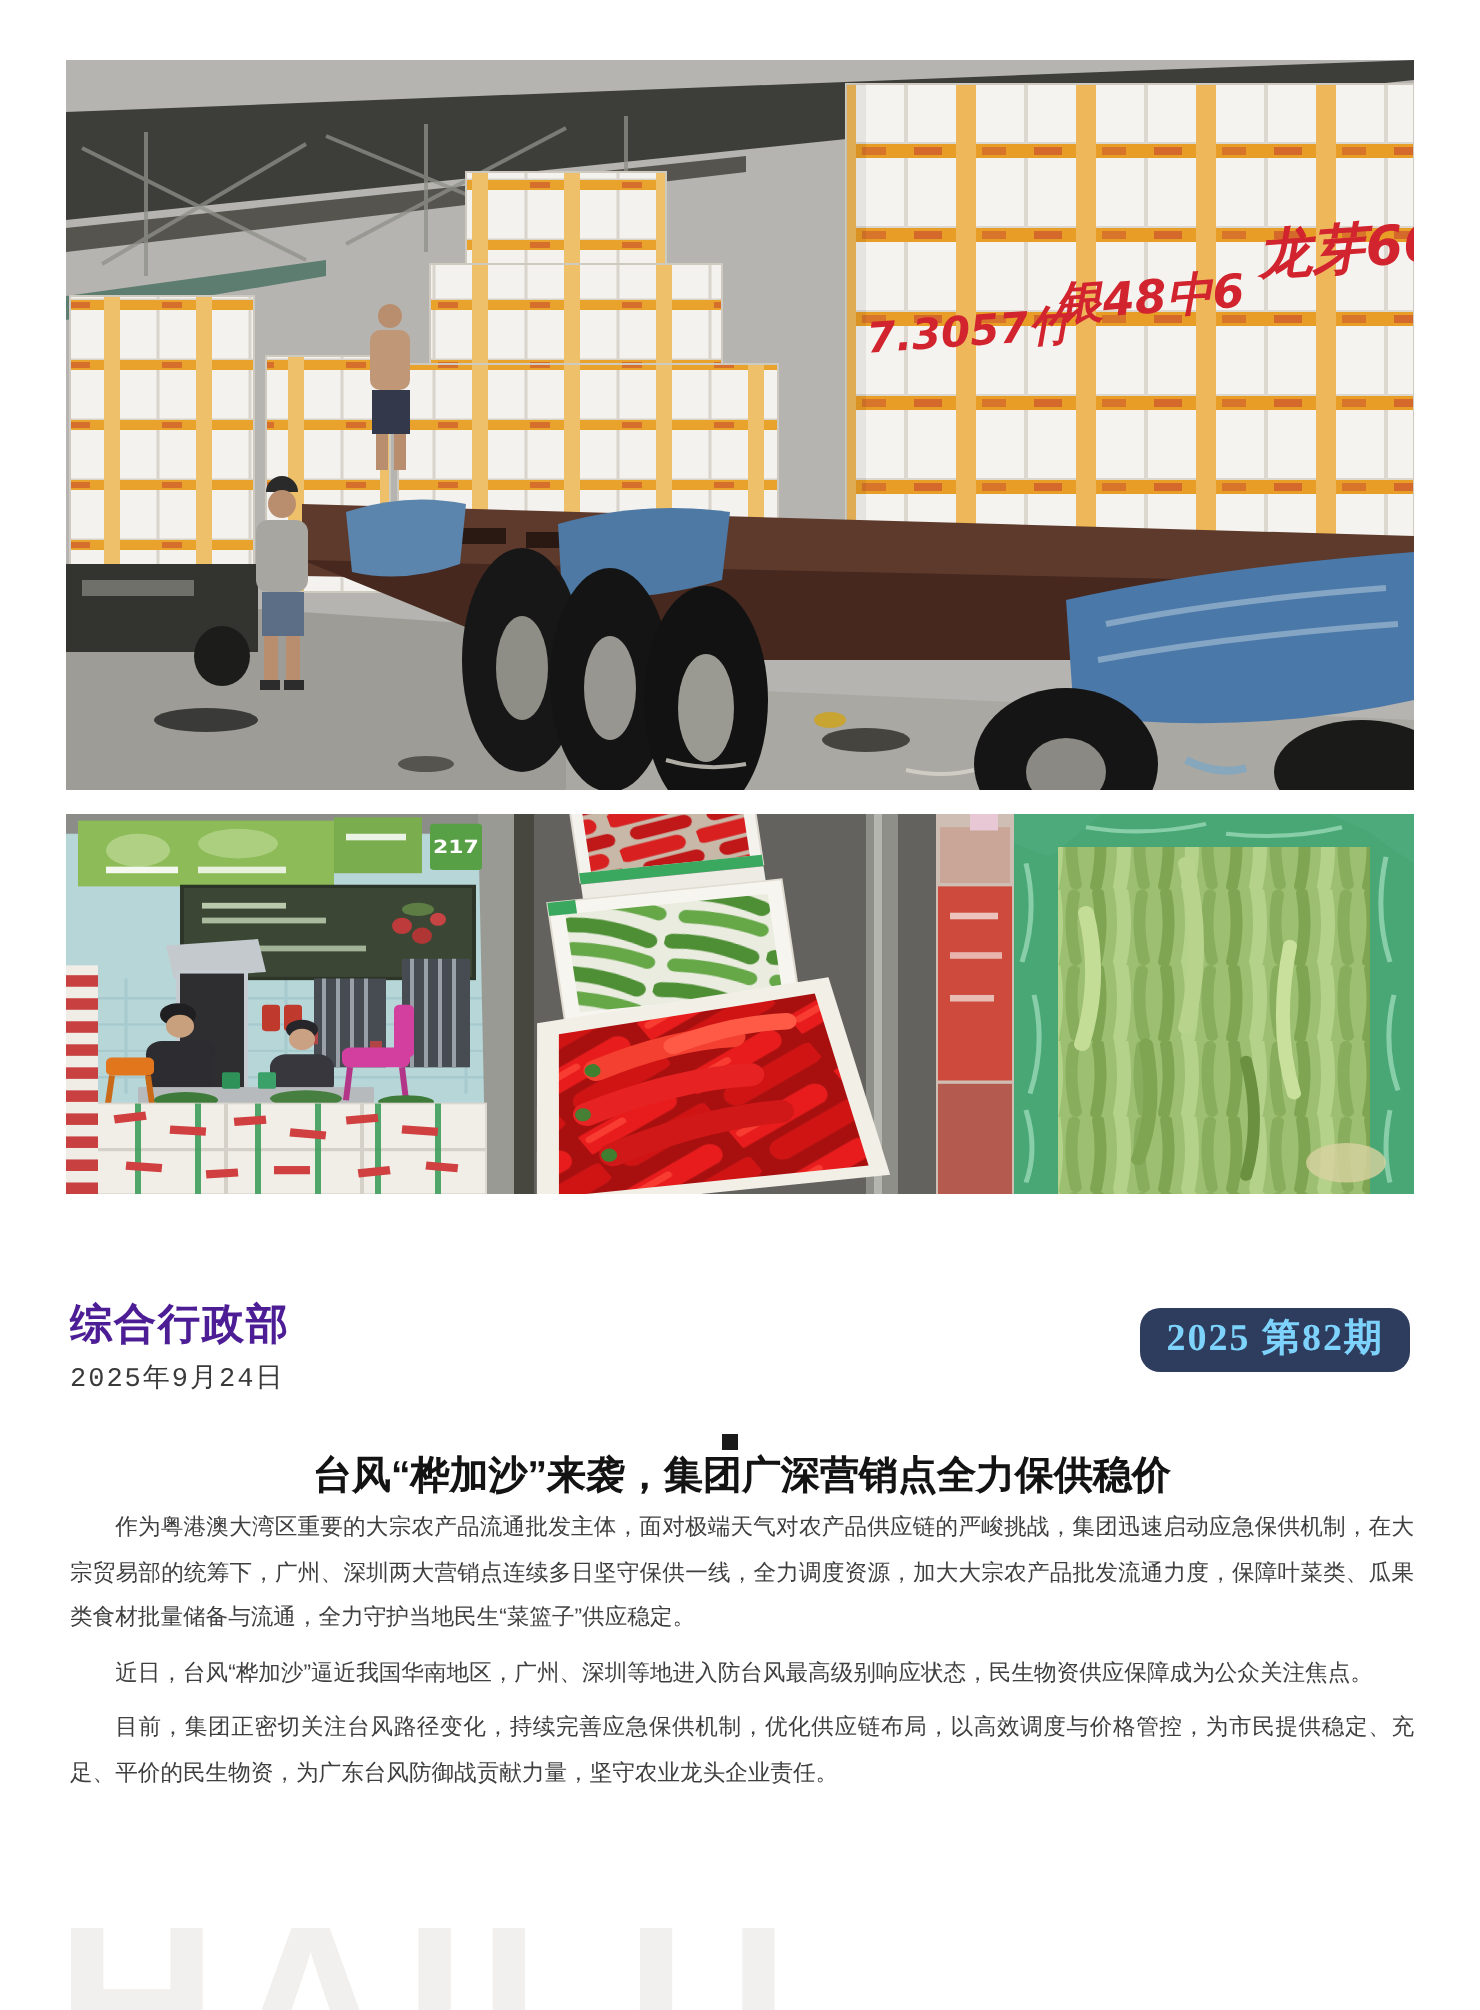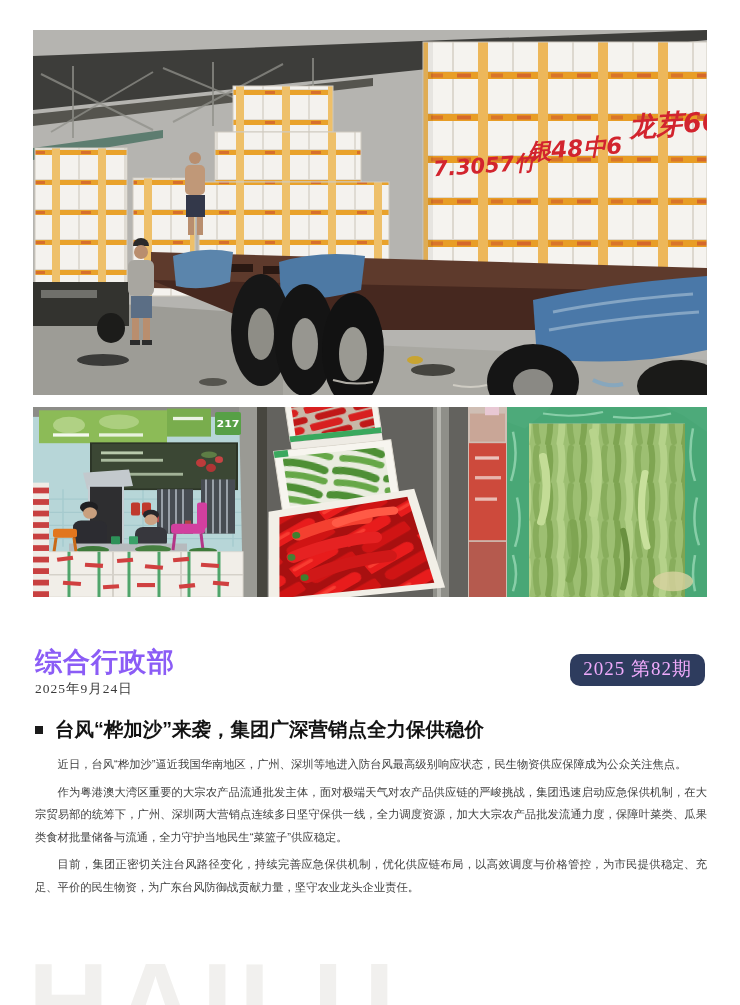--- a/index.html
+++ b/index.html
@@ -7,37 +7,37 @@
     width:740px;height:1005px;position:relative;background:#ffffff;
     overflow:hidden;font-family:"Liberation Sans",sans-serif;color:#3f3f3f;
   }
   .photo{position:absolute;left:33px;width:674px;display:block;}
   .photo svg{display:block;width:100%;height:100%;}
   #photo-truck{top:30px;height:365px;}
   #photo-market{top:407px;height:190px;}
 
   .meta-row{position:absolute;left:35px;top:650px;width:672px;}
   .dept-name{
-    font-family:"Liberation Serif",serif;font-size:27px;font-weight:700;
-    color:#8b5cf6;letter-spacing:1px;line-height:24px;
+    font-family:"Liberation Serif",serif;font-size:21px;font-weight:700;
+    color:#4c1d95;letter-spacing:1px;line-height:24px;
   }
   .date-line{
-    font-family:Liberation Serif, serif;font-size:13.5px;color:#3a3a3a;
+    font-family:Liberation Mono, monospace;font-size:13.5px;color:#3a3a3a;
     margin-top:6px;letter-spacing:1px;
   }
   .issue-badge{
     position:absolute;right:2px;top:4px;
-    background:#2e3c5e;color:#f0abfc;
-    font-family:"Liberation Serif",serif;font-weight:400;font-size:19px;
+    background:#2e3c5e;color:#7dd3fc;
+    font-family:"Liberation Serif",serif;font-weight:700;font-size:19px;
     padding:2px 13px 4px 13px;border-radius:10px;letter-spacing:1px;
   }
   .headline-row{
     position:absolute;left:35px;top:716px;width:672px;
     font-size:19.5px;font-weight:700;color:#131313;line-height:26px;
-    display:flex;align-items:center;
+    display:flex;align-items:center;flex-direction:column;
   }
   .headline-bullet{
     width:8px;height:8px;background:#1a1a1a;flex:0 0 8px;
     margin-right:12px;margin-top:1px;
   }
   .body-text{
     position:absolute;left:35px;top:753px;width:672px;
     font-size:11.3px;line-height:22.6px;color:#3f3f3f;text-align:justify;
   }
   .body-text p{margin:0 0 5px 0;text-indent:2em;}
@@ -391,18 +391,18 @@
   <div class="date-line">2025年9月24日</div>
   <div class="issue-badge">2025 第82期</div>
 </div>
 
 <div class="headline-row">
   <span class="headline-bullet"></span>
   <span>台风“桦加沙”来袭，集团广深营销点全力保供稳价</span>
 </div>
 
 <div class="body-text">
+  <p>作为粤港澳大湾区重要的大宗农产品流通批发主体，面对极端天气对农产品供应链的严峻挑战，集团迅速启动应急保供机制，在大宗贸易部的统筹下，广州、深圳两大营销点连续多日坚守保供一线，全力调度资源，加大大宗农产品批发流通力度，保障叶菜类、瓜果类食材批量储备与流通，全力守护当地民生“菜篮子”供应稳定。</p>
   <p>近日，台风“桦加沙”逼近我国华南地区，广州、深圳等地进入防台风最高级别响应状态，民生物资供应保障成为公众关注焦点。</p>
-  <p>作为粤港澳大湾区重要的大宗农产品流通批发主体，面对极端天气对农产品供应链的严峻挑战，集团迅速启动应急保供机制，在大宗贸易部的统筹下，广州、深圳两大营销点连续多日坚守保供一线，全力调度资源，加大大宗农产品批发流通力度，保障叶菜类、瓜果类食材批量储备与流通，全力守护当地民生“菜篮子”供应稳定。</p>
   <p>目前，集团正密切关注台风路径变化，持续完善应急保供机制，优化供应链布局，以高效调度与价格管控，为市民提供稳定、充足、平价的民生物资，为广东台风防御战贡献力量，坚守农业龙头企业责任。</p>
 </div>
 
 <div class="watermark">HAILU</div>
 
 </body></html>

